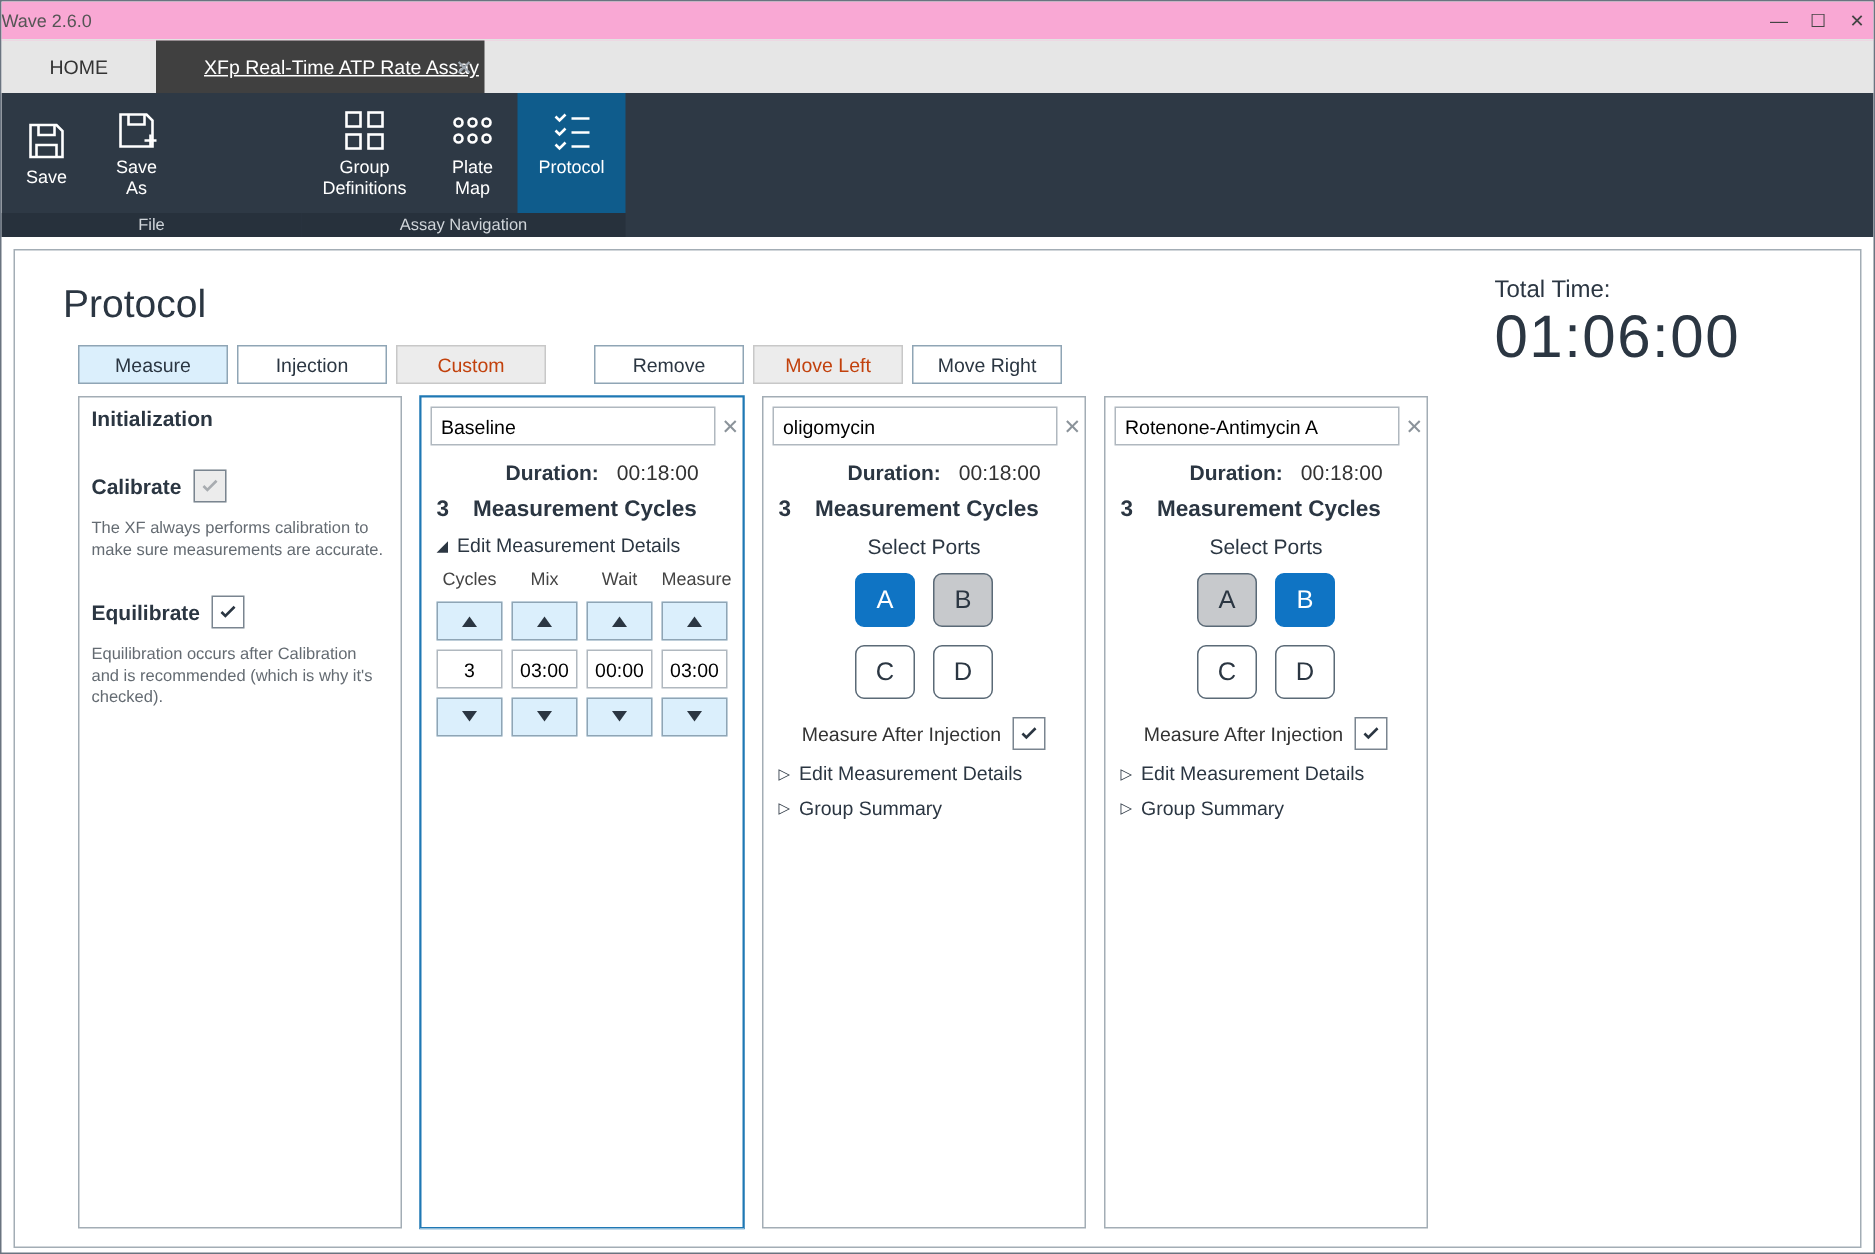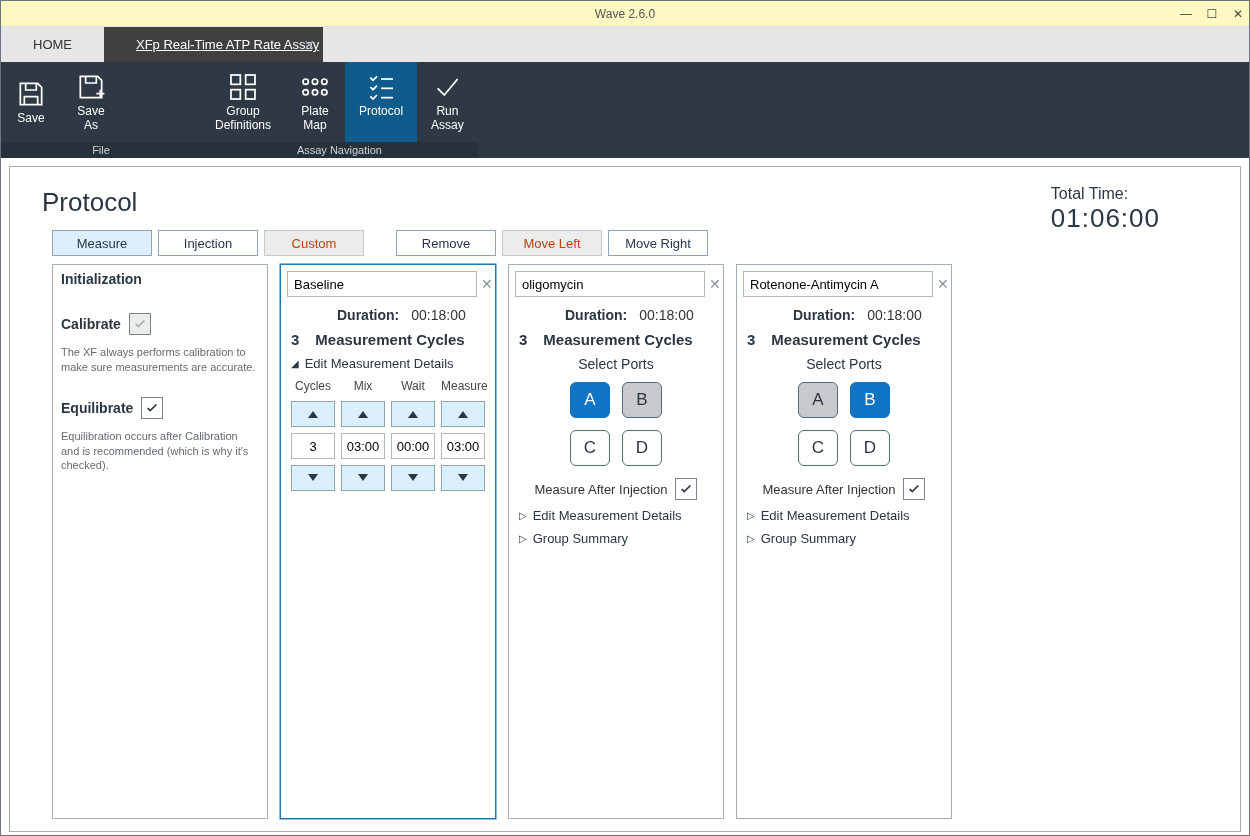--- a/index.html
+++ b/index.html
@@ -8,24 +8,23 @@
     font-size: 13px;
     color: #333;
     background: #fff;
     width: 1250px;
     height: 836px;
     overflow: hidden;
     border: 1px solid #6a7480;
   }
   .titlebar {
     height: 26px;
-    background: #fef9c3;
+    background: #f9a8d4;
     display: flex;
     align-items: center;
-    justify-content: center;
     position: relative;
     font-size: 12px;
     color: #555;
     border-bottom: 1px solid #e3e3e3;
   }
   .titlebar .wbtns {
     position: absolute; right: 4px; top: 0;
     display: flex; gap: 12px;
     height: 100%; align-items: center;
     color: #444;
@@ -97,21 +96,21 @@
   }
   .content h1 {
     font-size: 26px; font-weight: 400; color: #2b3642;
     margin-bottom: 12px;
   }
   .total-time {
     position: absolute; right: 80px; top: 18px;
     text-align: left;
   }
   .total-time .lbl { font-size: 16px; color: #2b3642; }
-  .total-time .val { font-size: 26px; color: #2b3642; font-weight: 300; letter-spacing: 1px; }
+  .total-time .val { font-size: 40px; color: #2b3642; font-weight: 300; letter-spacing: 1px; }
   .toolbar { display: flex; gap: 6px; margin-bottom: 8px; margin-left: 10px; }
   .toolbar button {
     width: 100px; height: 26px;
     border: 1px solid #8fa5b5; background: #fff;
     font-family: inherit; font-size: 13px; cursor: pointer;
     color: #2b3642;
   }
   .toolbar button.primary { background: #dbeffc; }
   .toolbar button:disabled { background: #ececec; color: #c2410c; border-color: #c8c8c8; cursor: default; }
   .columns {
@@ -282,29 +281,20 @@
           <svg viewBox="0 0 24 24">
               <path d="M4 5l2 2 3-3M4 12l2 2 3-3M4 19l2 2 3-3"></path>
               <line x1="12" y1="6" x2="21" y2="6"></line>
               <line x1="12" y1="13" x2="21" y2="13"></line>
               <line x1="12" y1="20" x2="21" y2="20"></line>
             </svg>
         </span>
         <span>Protocol</span>
         <span>&nbsp;</span>
       </div>
-      <div class="ribbon-item">
-        <span class="ico">
-          <svg viewBox="0 0 24 24">
-              <path d="M5 13l5 5L20 6"></path>
-            </svg>
-        </span>
-        <span>Run</span>
-        <span>Assay</span>
-      </div>
     </div>
     <div class="group-footer">Assay Navigation</div>
   </div>
 </div>
 
 <div class="content-wrap">
   <div class="content">
     <h1>Protocol</h1>
     <div class="total-time">
       <div class="lbl">Total Time:</div>

